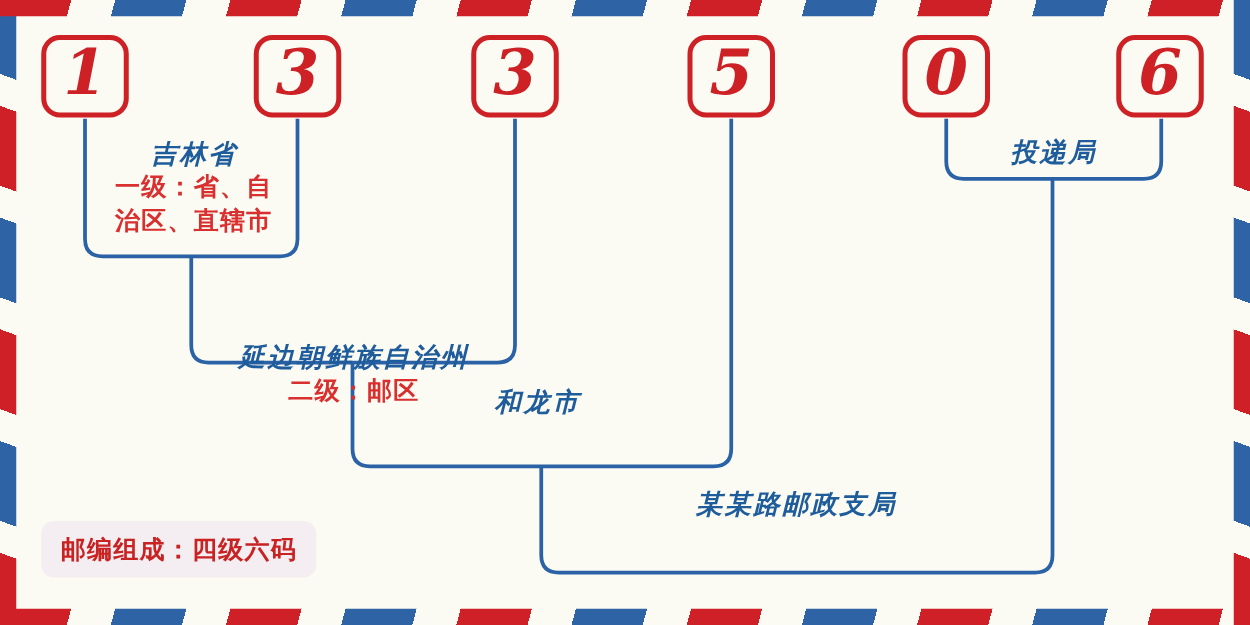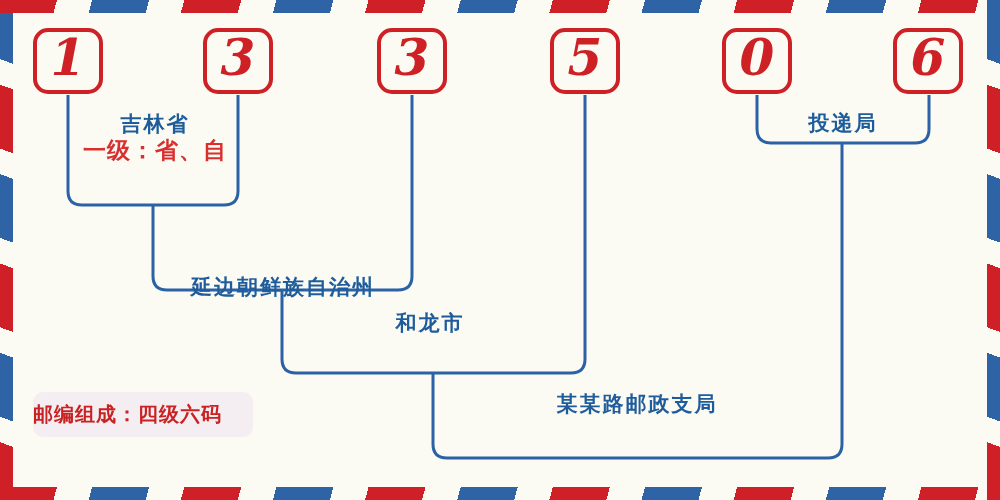--- a/index.html
+++ b/index.html
@@ -54,37 +54,37 @@
   }
   .box-1{left:33px;} .box-2{left:203px;} .box-3{left:377px;}
   .box-4{left:550px;} .box-5{left:722px;} .box-6{left:893px;}
 
   .label-group{
     position:absolute;transform:translateX(-50%);
     text-align:center;white-space:nowrap;z-index:3;
   }
   .place{
     display:block;color:var(--text-blue);
-    font-size:21px;font-weight:bold;letter-spacing:2px;line-height:26px;
+    font-size:21px;font-weight:bold;letter-spacing:2px;line-height:26px;font-style:italic;
   }
   .desc-line{
     display:block;color:var(--text-red);
-    font-size:23px;font-weight:bold;letter-spacing:1px;line-height:27px;
+    font-size:20px;font-weight:bold;letter-spacing:1px;line-height:27px;
   }
   .group-1{left:155px;top:111px;}
   .group-2{left:283px;top:227px;margin-top:47px;}
   .group-3{left:430px;top:310px;}
   .group-4{left:637px;top:391px;}
   .group-4 .desc-line{margin-top:10px;}
   .group-5{left:843px;top:110px;}
 
   .note-box{
-    position:absolute;left:33px;top:392px;width:220px;height:45px;
+    position:absolute;left:33px;top:417px;width:220px;height:45px;
     background:var(--note-bg);border-radius:10px;
-    display:flex;align-items:center;z-index:3;
+    display:flex;align-items:center;justify-content:center;z-index:3;
   }
   .note-text{
     color:#c92222;font-size:20px;font-weight:bold;letter-spacing:1px;
   }
 </style>
 </head>
 <body>
 
 <div class="canvas">
 
@@ -116,24 +116,26 @@
   <div class="digit-box box-5">
     <span class="digit">0</span>
   </div>
   <div class="digit-box box-6">
     <span class="digit">6</span>
   </div>
 
   <div class="label-group group-1">
     <span class="place">吉林省</span>
     <span class="desc-line">一级：省、自</span>
+    <span class="desc-line">治区、直辖市</span>
   </div>
 
   <div class="label-group group-2">
     <span class="place">延边朝鲜族自治州</span>
+    <span class="desc-line">二级：邮区</span>
   </div>
 
   <div class="label-group group-3">
     <span class="place">和龙市</span>
   </div>
 
   <div class="label-group group-4">
     <span class="place">某某路邮政支局</span>
   </div>
 

